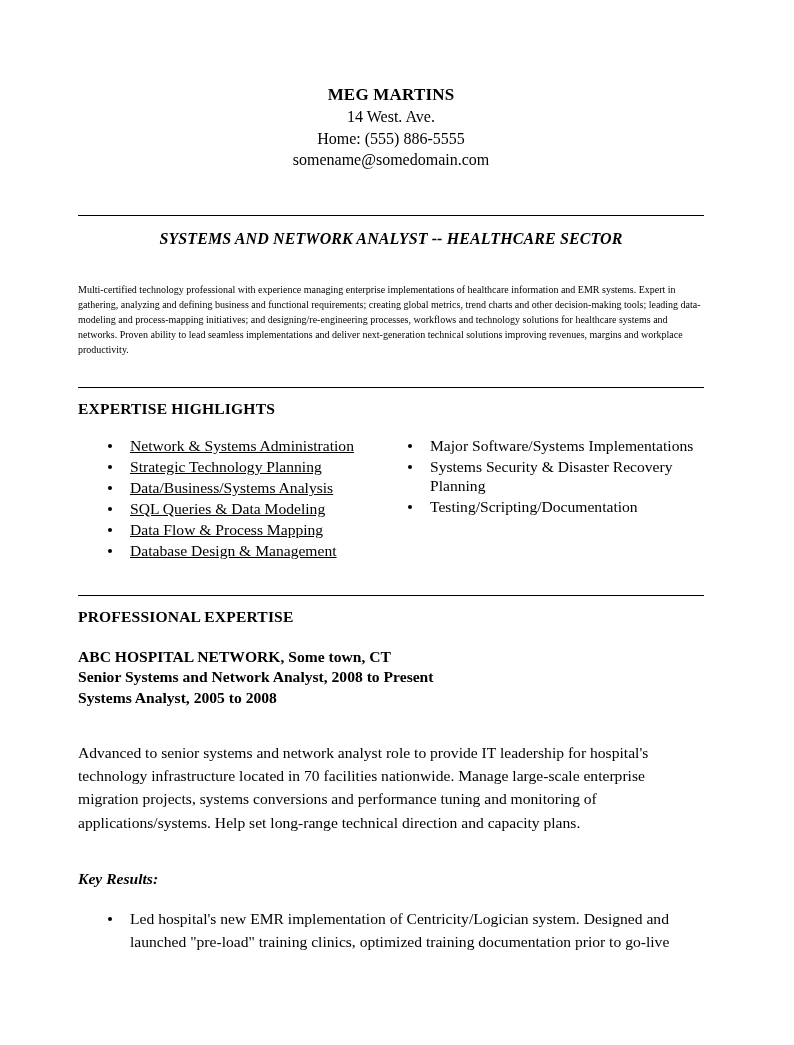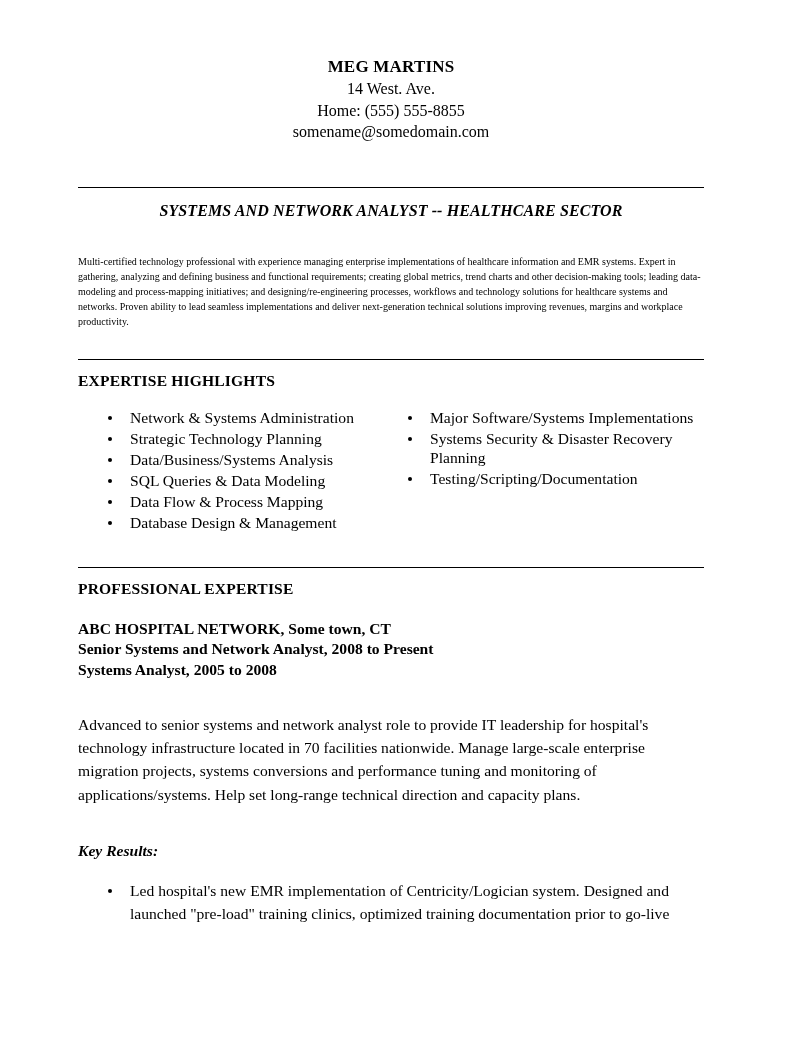--- a/index.html
+++ b/index.html
@@ -23,21 +23,21 @@
   }
   .content {
     position: absolute;
     left: 78px;
     top: 0;
     width: 626px;
   }
 
   
   .header-block {
-    padding-top: 56px;
+    padding-top: 84px;
     text-align: center;
     line-height: 1.32;
   }
   .cand-name {
     font-weight: bold;
     font-size: 17px;
     letter-spacing: 0.2px;
   }
   .cand-line {
     font-size: 16px;
@@ -81,21 +81,21 @@
   }
 
   
   .expertise-cols {
     display: flex;
     margin-top: 18px;
   }
   .exp-col {
     flex: 0 0 auto;
   }
-  .exp-col-left  { width: 320px; }
+  .exp-col-left  { width: 320px; text-decoration: underline; }
   .exp-col-right { width: 306px; }
   ul.bullets {
     list-style: none;
     margin: 0;
     padding: 0;
   }
   ul.bullets > li {
     position: relative;
     padding-left: 32px;
     font-size: 15.6px;
@@ -157,21 +157,21 @@
 </style>
 </head>
 <body>
 
 <div class="page">
   <div class="content">
 
     <div class="header-block">
       <div class="cand-name">MEG MARTINS</div>
       <div class="cand-line">14 West. Ave.</div>
-      <div class="cand-line">Home: (555) 555-8855</div>
+      <div class="cand-line">Home: (555) 886-5555</div>
       <div class="cand-line">somename@somedomain.com</div>
     </div>
 
     <hr class="rule rule-title">
     <div class="job-title">SYSTEMS AND NETWORK ANALYST -- HEALTHCARE SECTOR</div>
 
     <p class="summary">Multi-certified technology professional with experience managing enterprise implementations of healthcare information and EMR systems. Expert in gathering, analyzing and defining business and functional requirements; creating global metrics, trend charts and other decision-making tools; leading data-modeling and process-mapping initiatives; and designing/re-engineering processes, workflows and technology solutions for healthcare systems and networks. Proven ability to lead seamless implementations and deliver next-generation technical solutions improving revenues, margins and workplace productivity.</p>
 
     <hr class="rule rule-expertise">
     <div class="section-heading">EXPERTISE HIGHLIGHTS</div>

